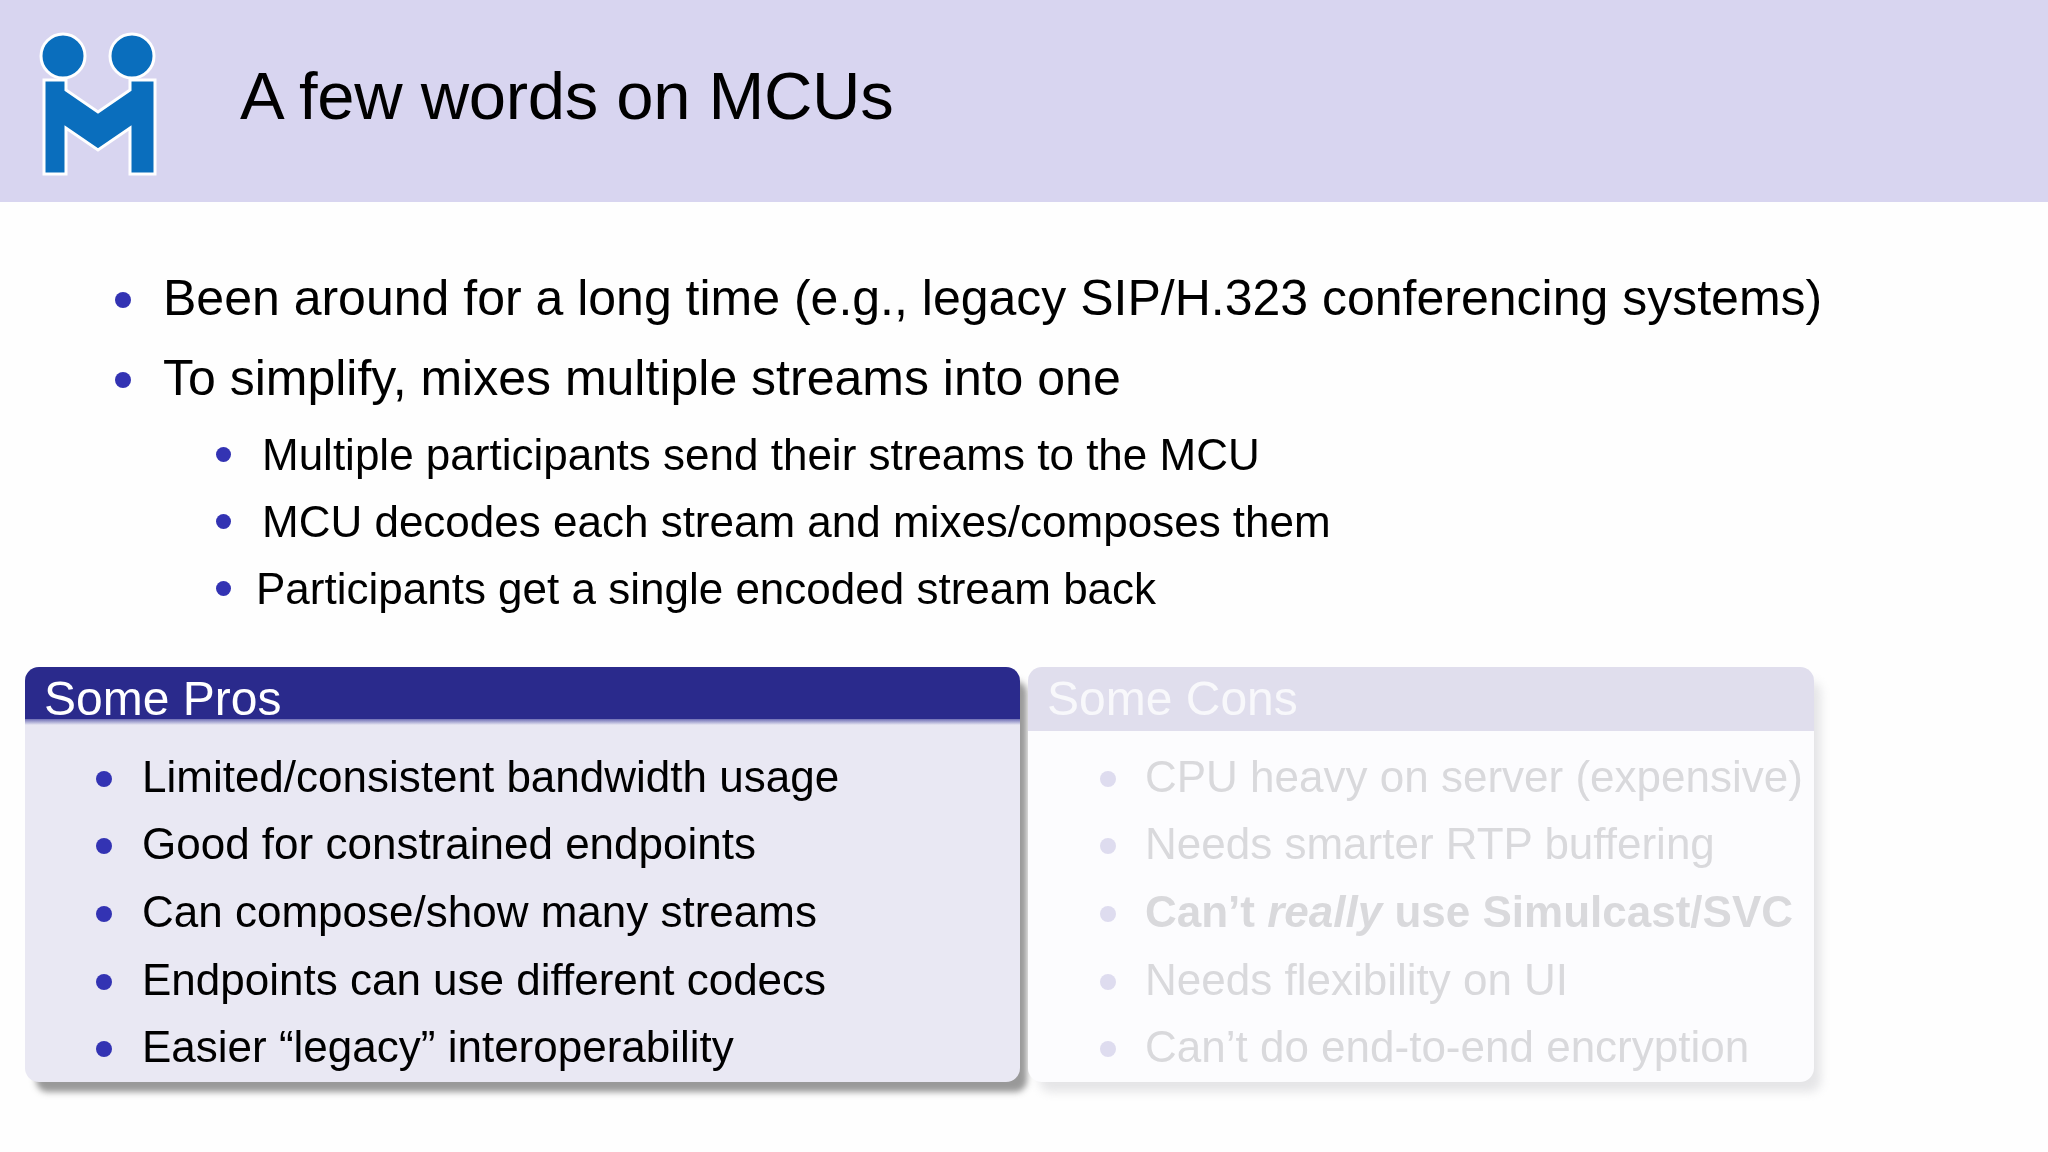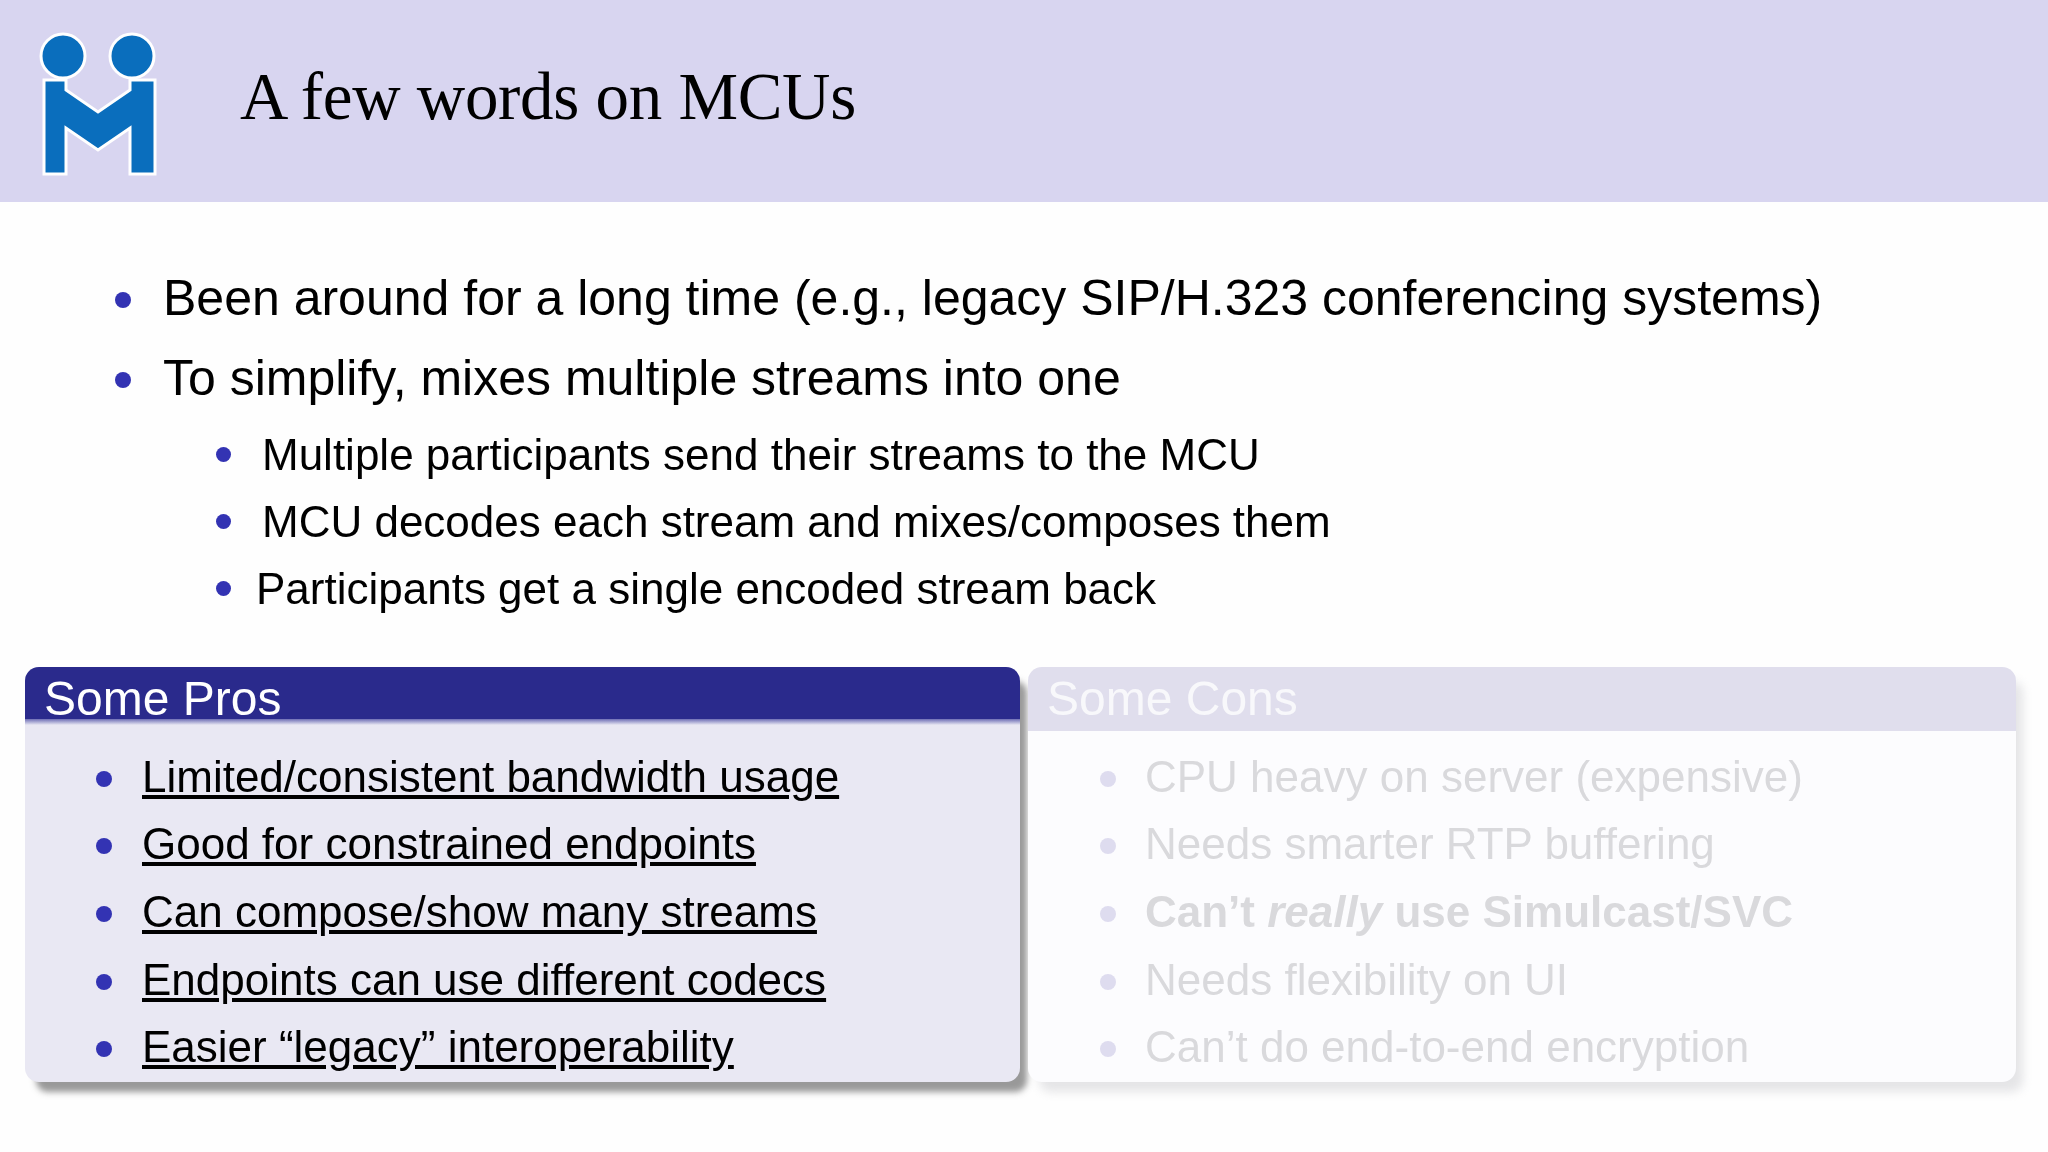--- a/index.html
+++ b/index.html
@@ -12,21 +12,20 @@
   }
   .header {
     position: absolute; left: 0; top: 0; width: 2048px; height: 202px;
     background: #d8d5f0;
   }
   .logo { position: absolute; left: 36px; top: 28px; width: 130px; height: 150px; }
   .title {
     position: absolute; left: 240px; top: 56px;
     font-size: 67px; line-height: 80px; color: #000; white-space: nowrap;
     letter-spacing: -0.3px;
-    font-family: Liberation Serif, serif;
   }
   .bullet {
     position: absolute; width: 16px; height: 16px; border-radius: 50%;
     background: #3333b3;
   }
   .line {
     position: absolute; white-space: nowrap; color: #000;
   }
   .l1 { font-size: 50px; line-height: 60px; }
   .l2 { font-size: 44px; line-height: 54px; }
@@ -41,40 +40,40 @@
   }
   .pros .bhead {
     position: absolute; left: 0; top: 0; right: 0; height: 52px;
     background: #2a2a8c; border-radius: 14px 14px 0 0;
   }
   .pros .bhead::after {
     content: ""; position: absolute; left: 0; right: 0; bottom: -6px; height: 6px;
     background: linear-gradient(#6e6eb5, #e9e8f3);
   }
   .cons {
-    left: 1028px; width: 988px; background: #fcfcfe;
+    left: 1028px; width: 786px; background: #fcfcfe;
     box-shadow: 9px 12px 10px -2px rgba(200,200,205,0.45);
   }
   .cons .bhead {
     position: absolute; left: 0; top: 0; right: 0; height: 64px;
     background: #e0deed; border-radius: 14px 14px 0 0;
   }
   .btitle {
     position: absolute; left: 19px; top: 4px;
     font-size: 48px; line-height: 56px; white-space: nowrap;
   }
   .pros .btitle { color: #ffffff; }
   .cons .btitle { color: #f8f8fb; }
   .item { position: absolute; left: 0; width: 100%; height: 67px; }
   .item .bullet { left: 71px; top: 24px; }
   .item .txt {
     position: absolute; left: 117px; top: 0;
     font-size: 44px; line-height: 60px; white-space: nowrap;
   }
-  .pros .item .txt { color: #000; text-decoration: underline; }
+  .pros .item .txt { color: #000; }
   .cons .item .bullet { background: #dedcef; left: 72px; }
   .cons .item .txt { color: #d9d9dc; }
   em { font-style: italic; }
 </style>
 </head>
 <body>
 
 <div class="header">
   <svg class="logo" viewBox="0 0 130 150">
     <g stroke="#ffffff" stroke-width="3" fill="#0a6ebd">

